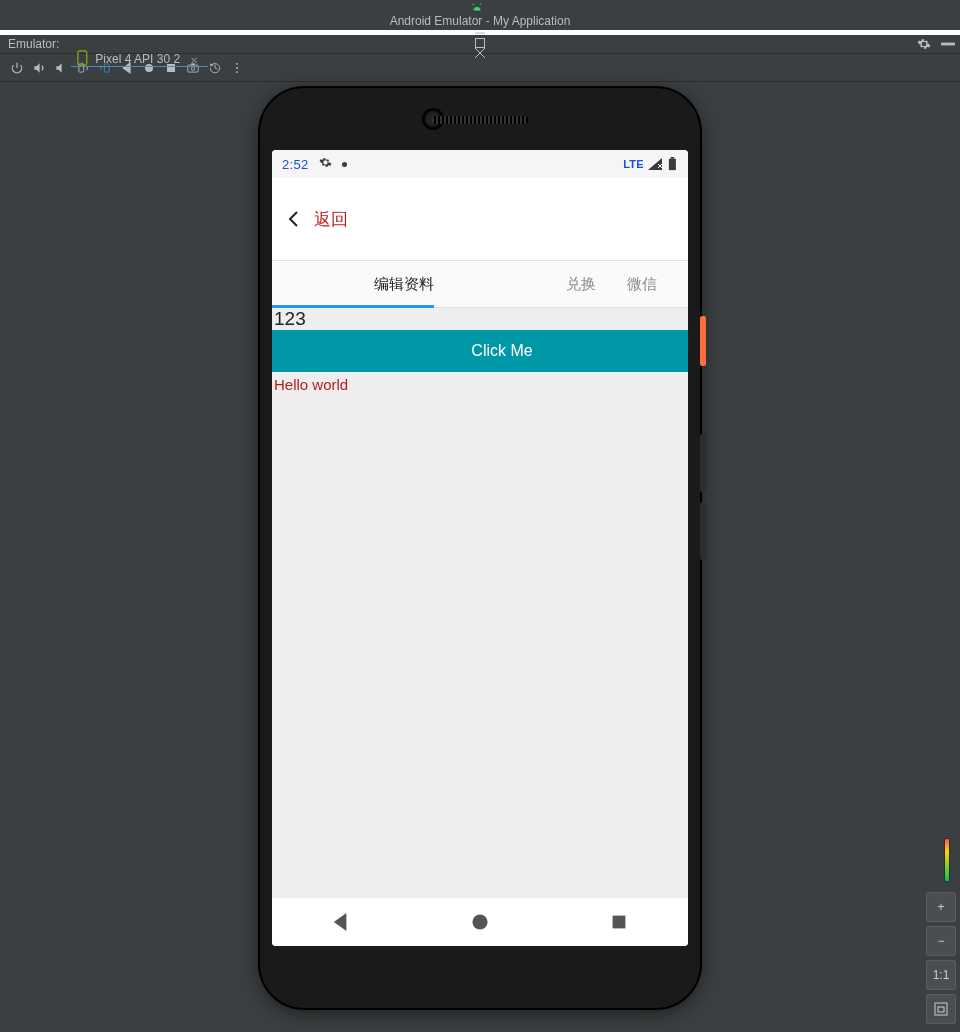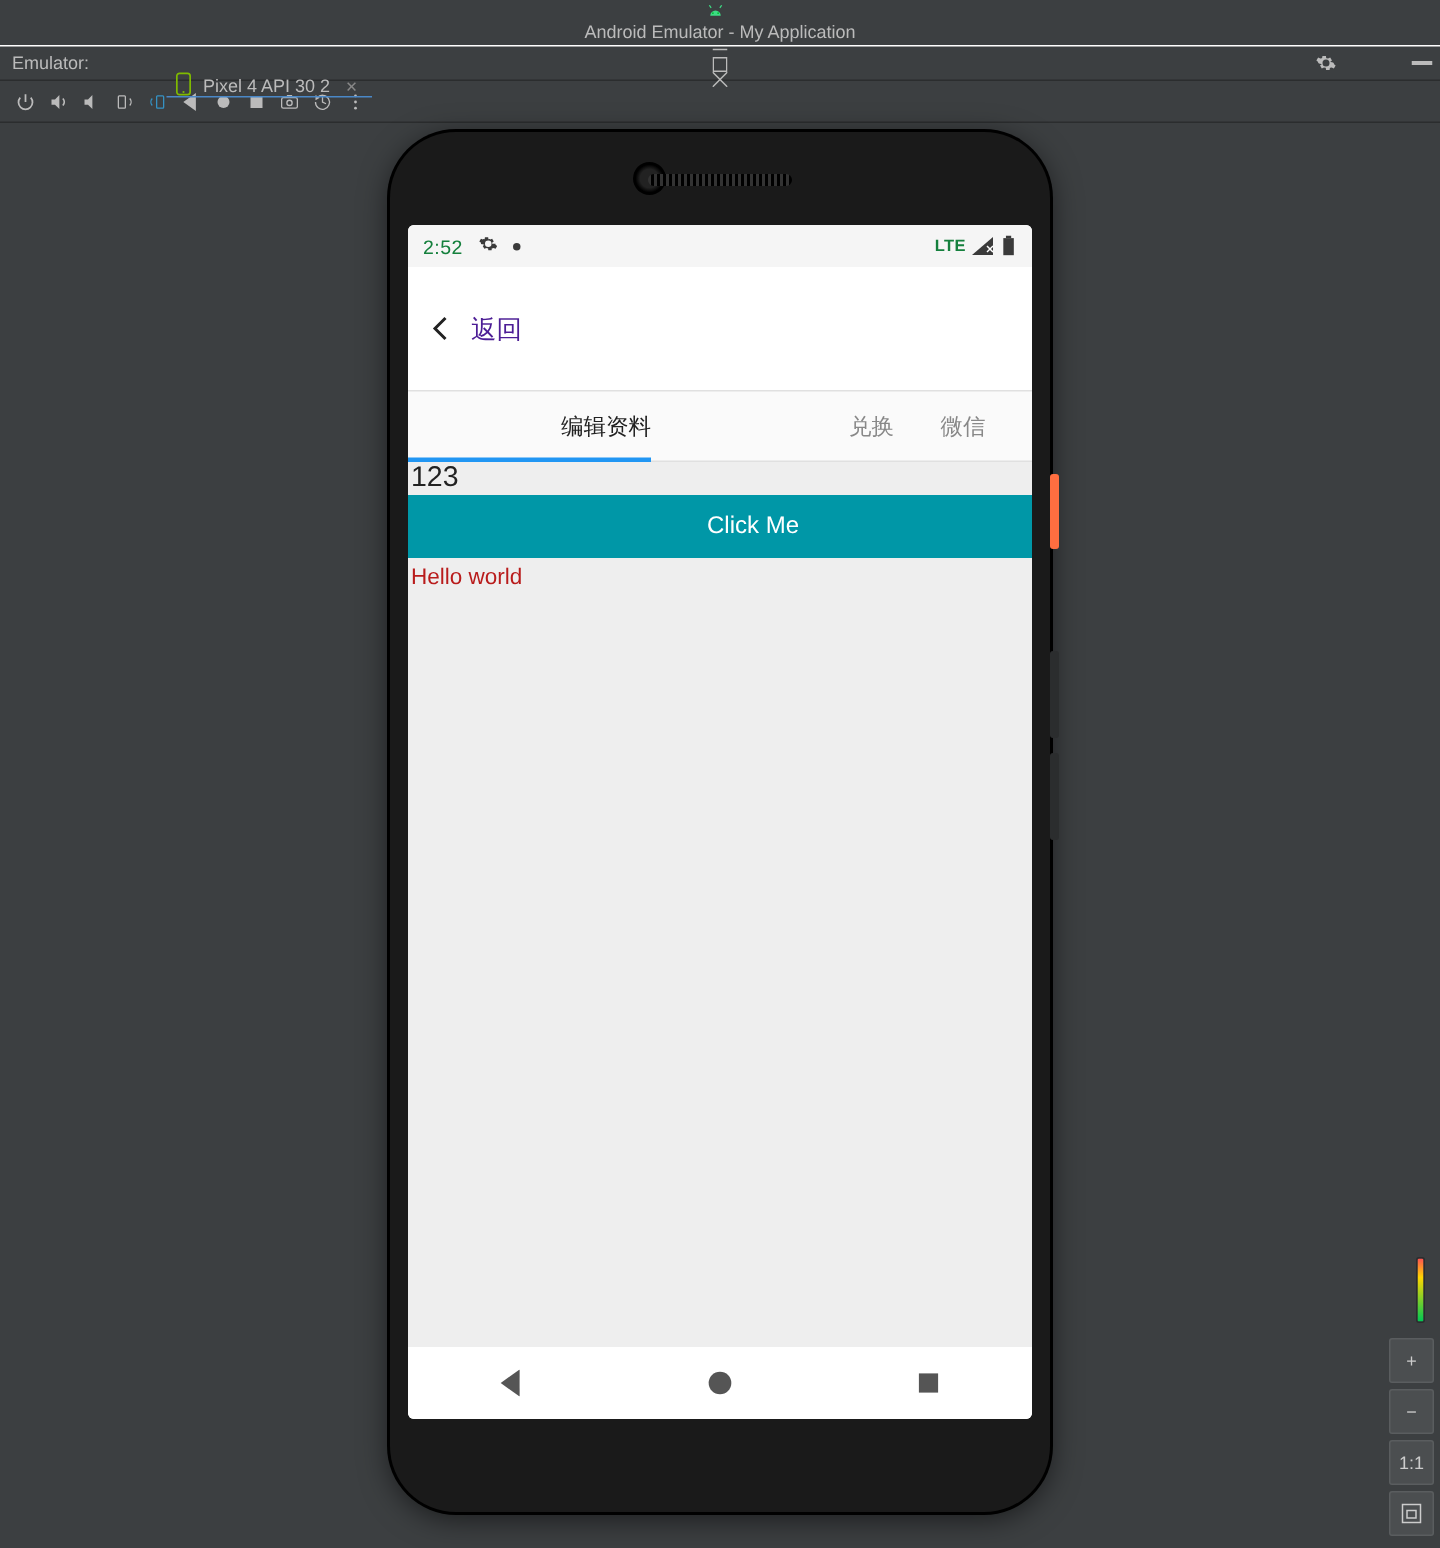--- a/index.html
+++ b/index.html
@@ -5,21 +5,21 @@
   * { box-sizing: border-box; margin: 0; padding: 0; font-family: "Segoe UI", Arial, sans-serif; }
   html, body { width: 960px; height: 1032px; background: #3c3f41; overflow: hidden; }
 
   
   .titlebar { height: 30px; background: #3c3f41; display: flex; align-items: center; color: #bbbbbb; font-size: 12px; padding: 0 6px; flex-direction: column; }
   .titlebar .android-logo { width: 14px; height: 14px; margin-right: 6px; display: inline-flex; }
   .titlebar .title { flex: 1; }
   .titlebar .win-btn { width: 44px; height: 30px; display: flex; align-items: center; justify-content: center; color: #bbbbbb; }
   .titlebar .win-btn svg { width: 10px; height: 10px; }
 
-  .devicebar { height: 24px; background: #3c3f41; border-top: 1px solid #ffffff; border-bottom: 1px solid #2b2d2e; display: flex; align-items: center; color: #bbbbbb; font-size: 12px; padding-left: 8px; gap: 40px; }
+  .devicebar { height: 24px; background: #3c3f41; border-top: 5px solid #ffffff; border-bottom: 1px solid #2b2d2e; display: flex; align-items: center; color: #bbbbbb; font-size: 12px; padding-left: 8px; }
   .devicebar .label { margin-right: 12px; }
   .devicebar .tab { display: flex; align-items: flex-end; height: 24px; padding: 0 10px 0 6px; border-bottom: 1px solid #4a88c7; position: relative; bottom: -1px; gap: 6px; margin-top: 19px; }
   .devicebar .phone-ico { width: 12px; height: 16px; display: inline-flex; }
   .devicebar .close-x { color: #888; margin-left: 4px; font-size: 10px; }
   .devicebar .spacer { flex: 1; }
   .devicebar .rhs-ico { width: 24px; height: 24px; display: flex; align-items: center; justify-content: center; color: #bbbbbb; }
 
   .toolbar { height: 28px; background: #3c3f41; border-bottom: 1px solid #2b2d2e; display: flex; align-items: center; padding-left: 6px; gap: 0; }
   .toolbar .tb-btn { width: 22px; height: 28px; display: flex; align-items: center; justify-content: center; color: #bbbbbb; }
   .toolbar .tb-btn.blue { color: #3592c4; }
@@ -36,31 +36,31 @@
   .phone .side-orange { position: absolute; right: -6px; top: 228px; width: 6px; height: 50px; background: #ff6e40; border-radius: 2px; }
   .phone .side-gray1 { position: absolute; right: -6px; top: 346px; width: 6px; height: 58px; background: #2b2d2e; border-radius: 2px; }
   .phone .side-gray2 { position: absolute; right: -6px; top: 414px; width: 6px; height: 58px; background: #2b2d2e; border-radius: 2px; }
   .phone .earpiece { position: absolute; top: 28px; left: 50%; transform: translateX(-50%); width: 96px; height: 8px; background: #000; border-radius: 4px;
     background-image: repeating-linear-gradient(90deg,#333 0 2px,#000 2px 4px); }
   .phone .camera { position: absolute; top: 20px; left: 162px; width: 22px; height: 22px; background: radial-gradient(circle,#222 0 40%,#000 60%); border-radius: 50%; }
 
   .screen { position: absolute; top: 62px; left: 12px; right: 12px; bottom: 62px; background: #ffffff; border-radius: 4px; overflow: hidden; }
 
   
-  .statusbar { height: 28px; background: #f5f5f5; display: flex; align-items: center; padding: 1px 10px; font-size: 13px; color: #15803d; letter-spacing: .3px; }
+  .statusbar { height: 28px; background: #f5f5f5; display: flex; align-items: center; padding: 1px 10px; font-size: 13px; color: #1d4ed8; letter-spacing: .3px; }
   .statusbar .time { font-weight: 500; }
   .statusbar .sb-gear { margin-left: 10px; }
   .statusbar .dot { width: 5px; height: 5px; background: #3a3a3a; border-radius: 50%; margin-left: 10px; }
   .statusbar .sp { flex: 1; }
   .statusbar .lte { font-size: 11px; margin-right: 4px; font-weight: bold; }
   .statusbar .tri { width: 14px; height: 12px; display: inline-flex; margin-right: 6px; }
   .statusbar .batt { width: 10px; height: 14px; display: inline-flex; }
 
   
-  .appbar { height: 82px; background: #ffffff; display: flex; align-items: center; padding: 0 14px; font-size: 17px; color: #4c1d95; }
+  .appbar { height: 82px; background: #ffffff; display: flex; align-items: center; padding: 0 14px; font-size: 17px; color: #b91c1c; }
   .appbar .back-caret { width: 16px; height: 20px; display: inline-flex; margin-right: 12px; }
 
   
   .tabs { height: 48px; border-top: 1px solid #e0e0e0; border-bottom: 1px solid #e0e0e0; display: flex; background: #fafafa; position: relative; }
   .tab-item { flex: 0 0 162px; display: flex; align-items: center; justify-content: flex-end; font-size: 15px; color: #888; position: relative; }
   .tab-item.active { color: #222; }
   .tab-item.active::after { content: ""; position: absolute; left: 0; right: 0; bottom: -1px; height: 3px; background: #2196f3; }
   .tab-item.cut { flex: 0 0 92px; justify-content: center; padding-right: 0; }
 
   

